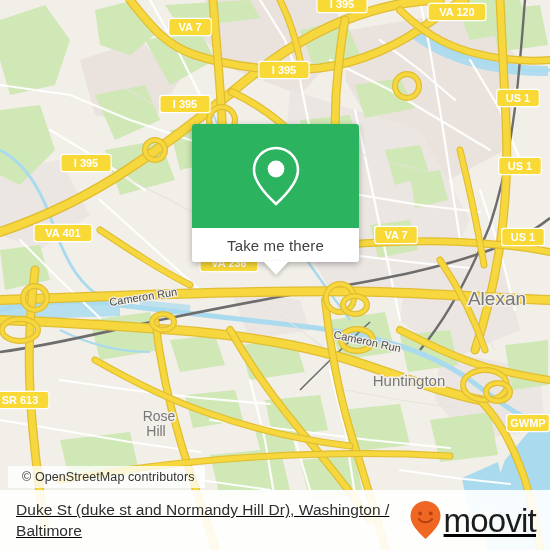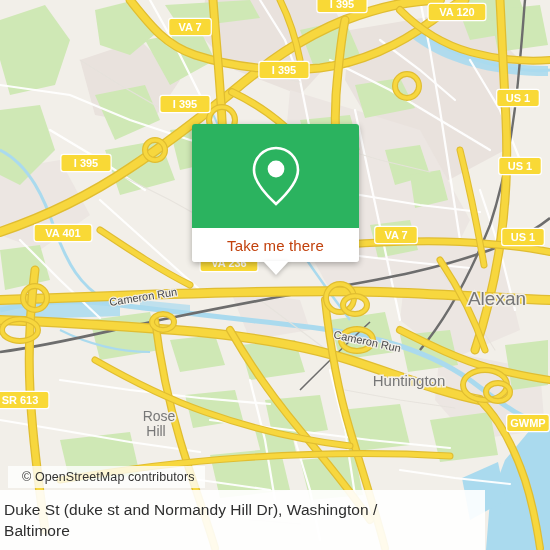--- a/index.html
+++ b/index.html
@@ -63,49 +63,50 @@
     justify-content: center;
   }
   #popup-label {
     background: #ffffff;
     height: 34px;
     border-radius: 0 0 3px 3px;
     display: flex;
     align-items: center;
     justify-content: center;
     font-size: 15px;
-    color: #c2410c;
+    color: #404040;
     letter-spacing: 0.15px;
   }
   #popup-tail {
     position: absolute;
     left: 50%;
     transform: translateX(-50%);
     bottom: -13px;
     width: 0; height: 0;
     border-left: 13px solid transparent;
     border-right: 13px solid transparent;
     border-top: 14px solid #ffffff;
     filter: drop-shadow(0 2px 2px rgba(0,0,0,0.22));
   }
 
   
   #footer {
     position: absolute;
     left: 0;
     top: 490px;
-    width: 485px;
+    width: 550px;
     height: 60px;
     background: rgba(255,255,255,0.90);
     display: flex;
     align-items: center;
     justify-content: space-between;
-    padding: 0 14px 0 4px;
+    padding: 0 14px 0 16px;
     box-sizing: border-box;
     z-index: 50;
+    text-decoration: underline;
   }
   #footer-title {
     font-size: 15.5px;
     color: #2e2e2e;
     line-height: 21px;
     max-width: 400px;
     letter-spacing: 0.05px;
   }
   #brand {
     display: flex;
@@ -463,15 +464,24 @@
       </svg>
     </div>
     <div id="popup-label">
       <span>Take me there</span>
     </div>
     <div id="popup-tail"></div>
   </div>
 
   <div id="footer">
     <div id="footer-title">Duke St (duke st and Normandy Hill Dr), Washington / Baltimore</div>
+    <div id="brand">
+      <svg width="33" height="40" viewBox="0 0 33 40">
+        <path d="M16.5 1 C8.2 1 1.5 7.7 1.5 16 C1.5 24 8 31 16.5 39 C25 31 31.5 24 31.5 16 C31.5 7.7 24.8 1 16.5 1 Z" fill="#ef6722"></path>
+        <circle cx="11.2" cy="13.4" r="1.9" fill="#b8410f"></circle>
+        <circle cx="21.8" cy="13.4" r="1.9" fill="#b8410f"></circle>
+        <path d="M10 19 C12.5 23.2 20.5 23.2 23 19" fill="none" stroke="#b8410f" stroke-width="2.1" stroke-linecap="round"></path>
+      </svg>
+      <span id="brand-word">moovit</span>
+    </div>
   </div>
 
 </div>
 
 </body></html>

